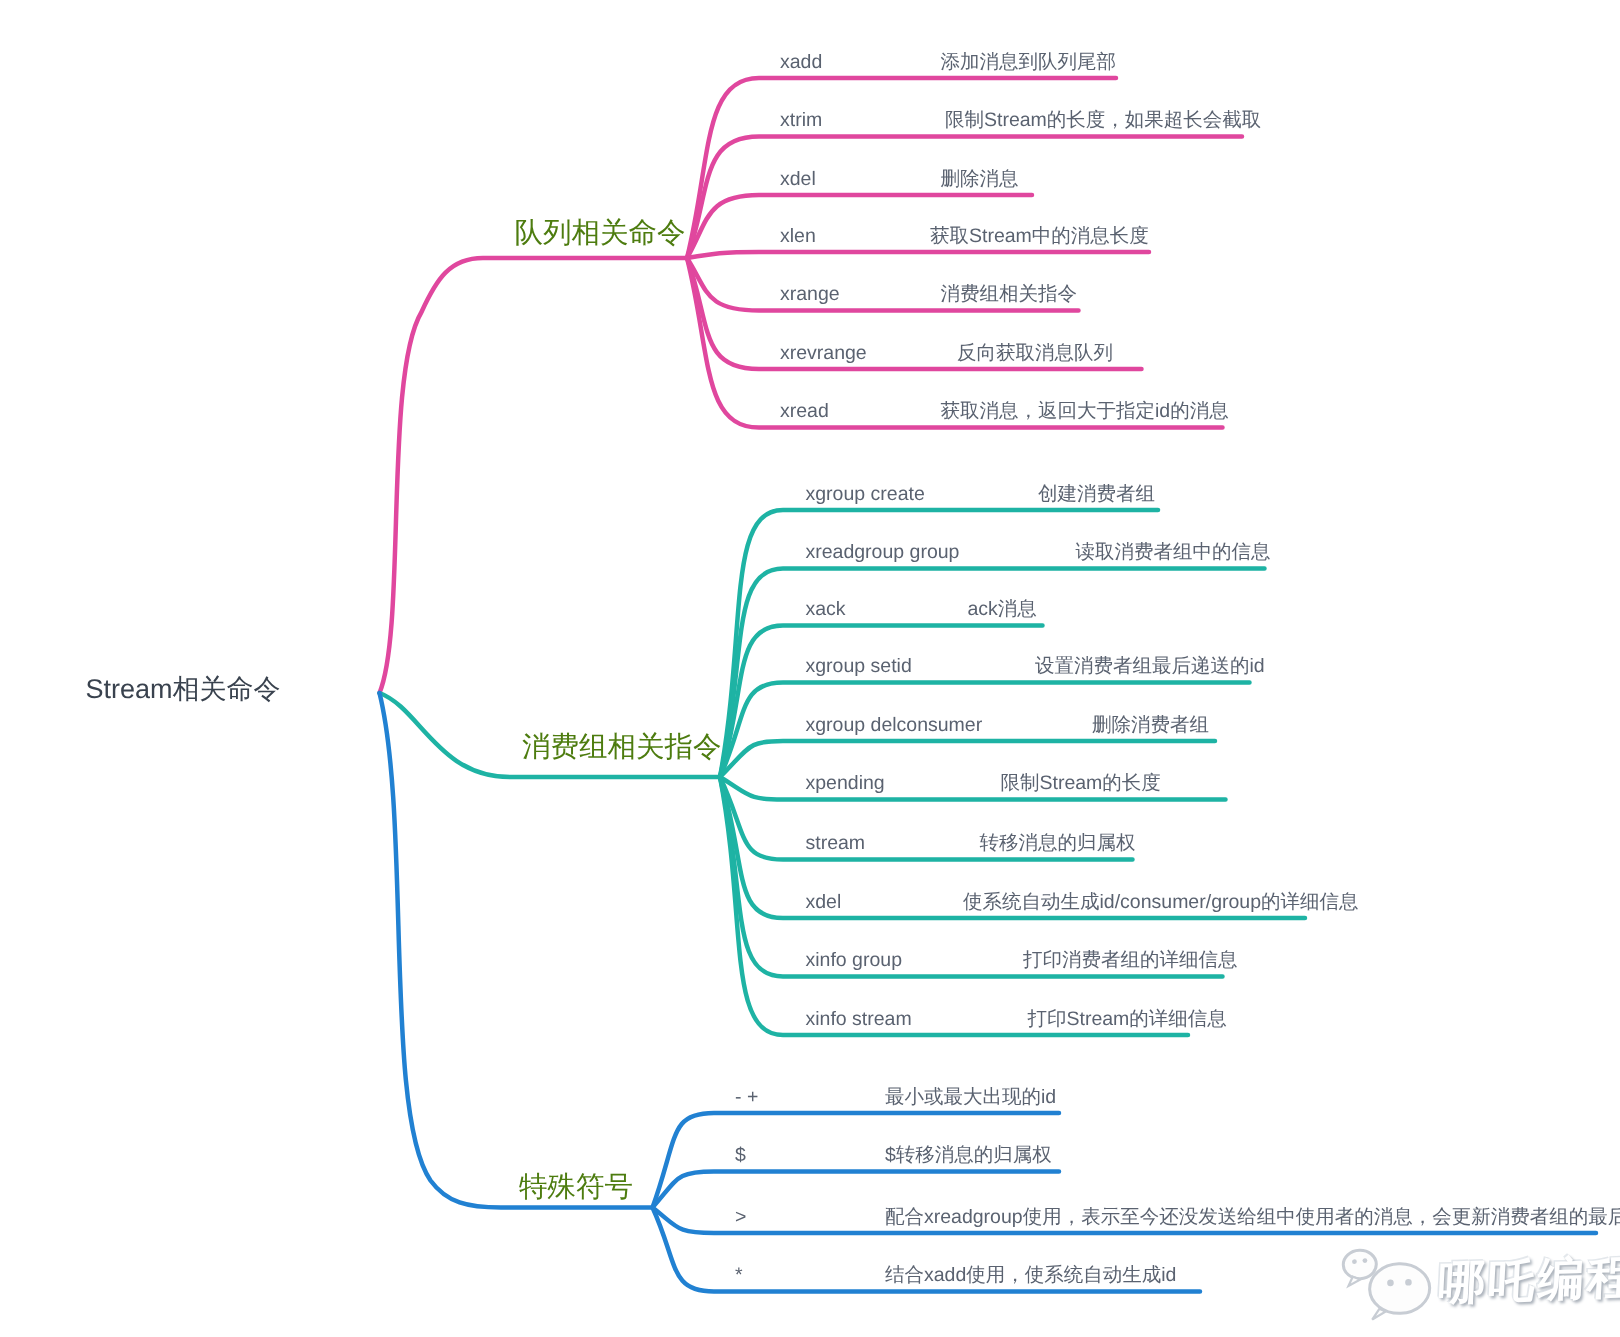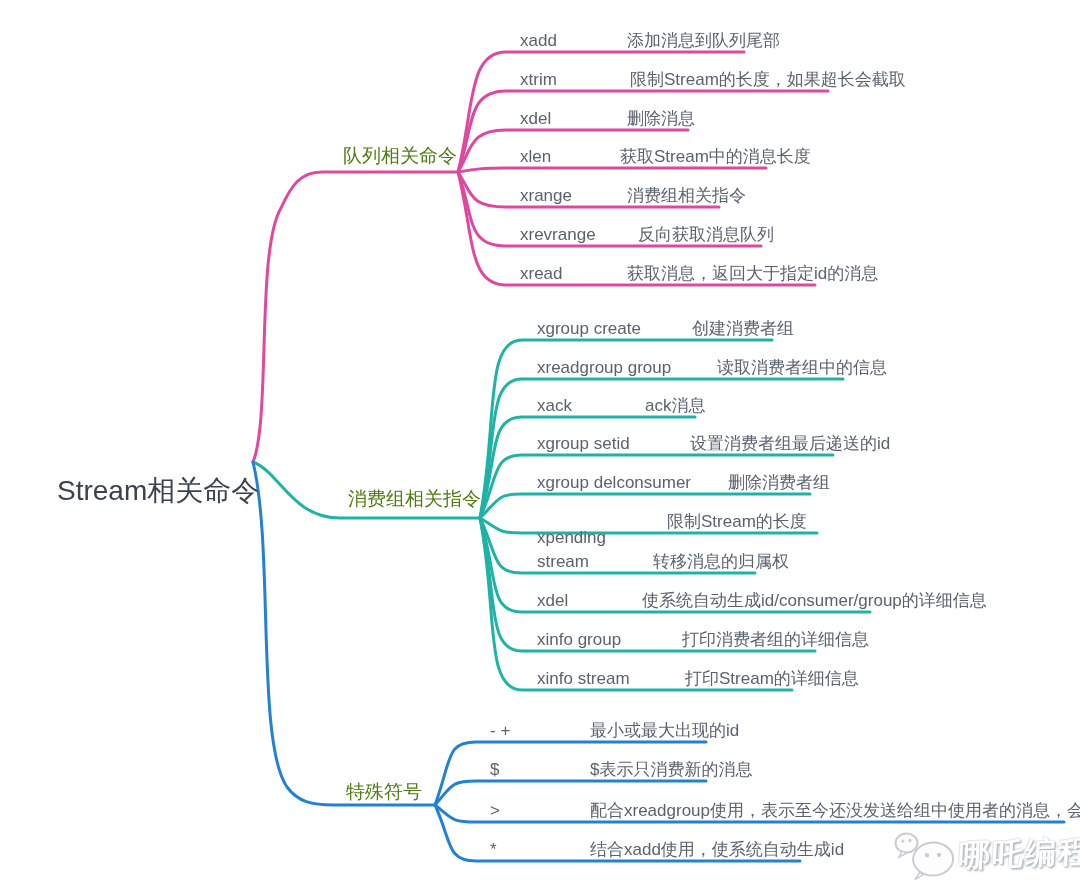--- a/index.html
+++ b/index.html
@@ -6,40 +6,39 @@
   #canvas{
     position:relative;
     width:1080px;height:891px;
     background:#ffffff;
     overflow:hidden;
     font-family:"Liberation Sans","DejaVu Sans",sans-serif;
   }
   svg.links{position:absolute;left:0;top:0;}
   .t{
     position:absolute;
-    font-size:17px;
+    font-size:13px;
     line-height:16px;
     color:#5a6270;
     white-space:nowrap;
   }
   .branch-label{
     position:absolute;
     font-size:19px;
     line-height:20px;
     color:#4d7c0f;
     white-space:nowrap;
   }
   .root-label{
     position:absolute;
     left:57px;top:445px;
-    font-size:28px;
+    font-size:18px;
     line-height:28px;
     color:#39424e;
     white-space:nowrap;
-    margin-top:32px;
   }
   .watermark{
     position:absolute;
     left:893px;top:826px;
     display:flex;align-items:center;
     transform:rotate(-2deg);
     pointer-events:none;
   }
   .watermark-text{
     font-size:31px;
@@ -130,40 +129,40 @@
 
   <span class="t" style="left:537px;top:398px">xack</span>
   <span class="t" style="left:645px;top:398px">ack消息</span>
 
   <span class="t" style="left:537px;top:436px">xgroup setid</span>
   <span class="t" style="left:690px;top:436px">设置消费者组最后递送的id</span>
 
   <span class="t" style="left:537px;top:475px">xgroup delconsumer</span>
   <span class="t" style="left:728px;top:475px">删除消费者组</span>
 
-  <span class="t" style="left:537px;top:530px">xpending</span>
+  <span class="t" style="left:537px;top:514px">xpending</span>
   <span class="t" style="left:667px;top:514px">限制Stream的长度</span>
 
   <span class="t" style="left:537px;top:554px">stream</span>
   <span class="t" style="left:653px;top:554px">转移消息的归属权</span>
 
   <span class="t" style="left:537px;top:593px">xdel</span>
   <span class="t" style="left:642px;top:593px">使系统自动生成id/consumer/group的详细信息</span>
 
   <span class="t" style="left:537px;top:632px">xinfo group</span>
   <span class="t" style="left:682px;top:632px">打印消费者组的详细信息</span>
 
   <span class="t" style="left:537px;top:671px">xinfo stream</span>
   <span class="t" style="left:685px;top:671px">打印Stream的详细信息</span>
 
   <span class="t" style="left:490px;top:723px">- +</span>
   <span class="t" style="left:590px;top:723px">最小或最大出现的id</span>
 
   <span class="t" style="left:490px;top:762px">$</span>
-  <span class="t" style="left:590px;top:762px">$表示只消费新的消息</span>
+  <span class="t" style="left:590px;top:762px">$转移消息的归属权</span>
 
   <span class="t" style="left:490px;top:803px">&gt;</span>
   <span class="t" style="left:590px;top:803px">配合xreadgroup使用，表示至今还没发送给组中使用者的消息，会更新消费者组的最后id</span>
 
   <span class="t" style="left:490px;top:842px">*</span>
   <span class="t" style="left:590px;top:842px">结合xadd使用，使系统自动生成id</span>
 
   <div class="watermark">
     <svg width="66" height="58" viewBox="0 0 66 58">
       <g fill="#fdfdfd" stroke="#c8cdd4" stroke-width="2">

